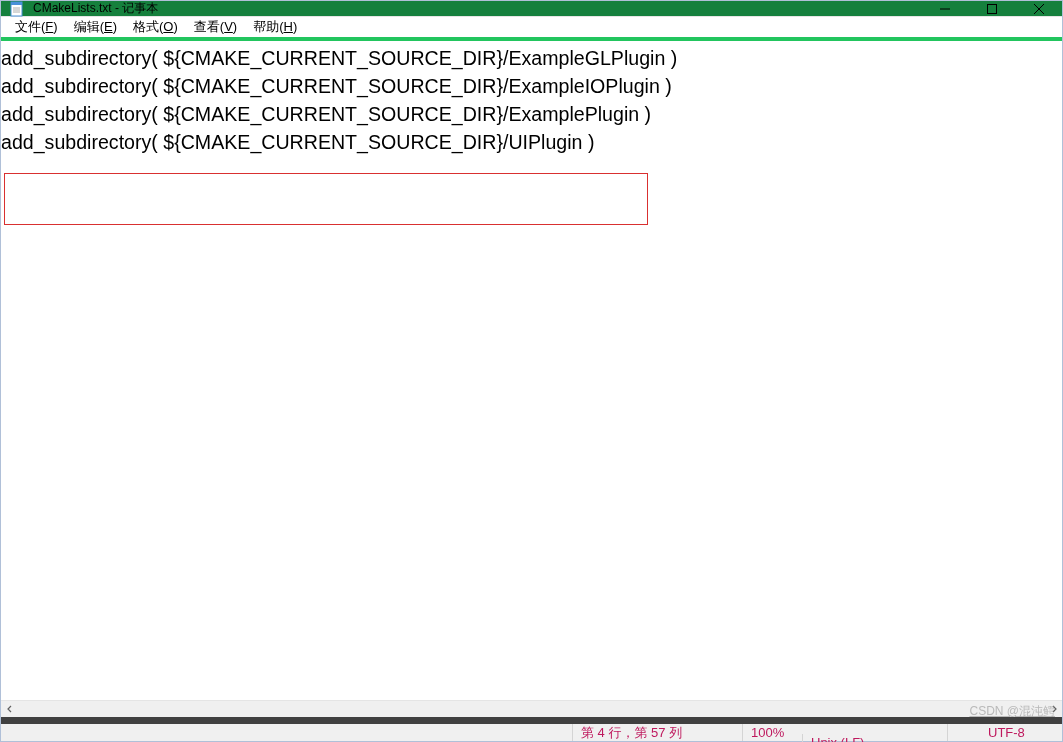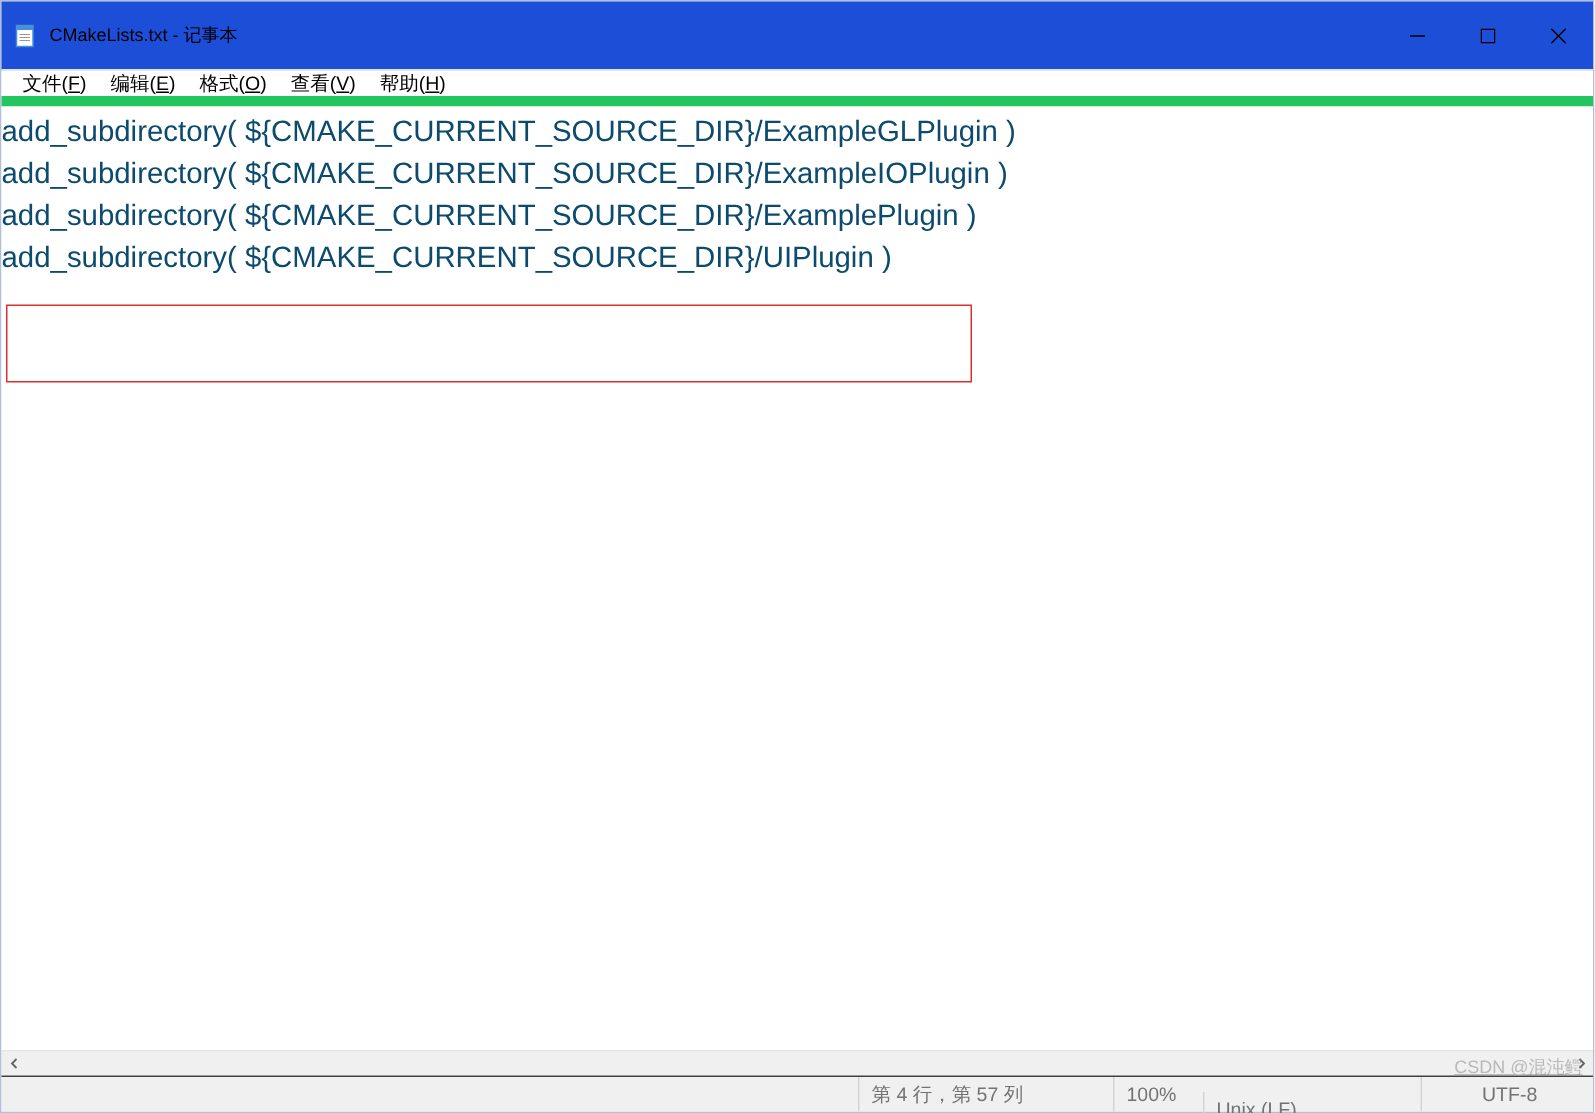--- a/index.html
+++ b/index.html
@@ -16,22 +16,22 @@
       position: relative;
     }
     .window {
       width: 100%;
       height: 100%;
       display: flex;
       flex-direction: column;
       border: 1px solid #b0c0d8;
     }
     .titlebar {
-      height: 46px;
-      background: #1d4ed8;
+      height: 16px;
+      background: #15803d;
       border-bottom: 1px solid #e5e5e5;
       display: flex;
       align-items: center;
       justify-content: space-between;
     }
     .titlebar-left {
       display: flex;
       align-items: center;
       padding-left: 8px;
       gap: 8px;
@@ -63,21 +63,21 @@
       color: #222;
     }
     .menubar {
       height: 24px;
       background: #ffffff;
       display: flex;
       align-items: center;
       padding-left: 6px;
       gap: 0;
       font-size: 13px;
-      border-bottom: 7px solid #22c55e;
+      border-bottom: 4px solid #22c55e;
     }
     .menu-item {
       padding: 2px 8px;
       cursor: default;
       color: #000;
     }
     .menu-item .underline {
       text-decoration: underline;
     }
     .content-area {
@@ -85,21 +85,21 @@
       position: relative;
       background: #ffffff;
       overflow: hidden;
     }
     .text-content {
       position: absolute;
       left: 0;
       top: 3px;
       font-size: 19.6px;
       line-height: 28px;
-      color: #0c4a6e;
+      color: #000000;
       white-space: pre;
       font-family: "Segoe UI", "Microsoft YaHei", sans-serif;
     }
     .highlight-box {
       position: absolute;
       left: 3px;
       top: 132px;
       width: 644px;
       height: 52px;
       border: 1px solid #d93030;
@@ -124,22 +124,22 @@
     .scroll-track {
       flex: 1;
       height: 100%;
     }
     .statusbar {
       height: 24px;
       background: #f0f0f0;
       display: flex;
       align-items: center;
       font-size: 13px;
-      color: #737373;
-      border-top: 1px solid #404040;
+      color: #be185d;
+      border-top: 7px solid #404040;
     }
     .status-cell {
       height: 100%;
       display: flex;
       align-items: center;
       padding: 0 8px;
       border-left: 1px solid #d4d4d4;
     }
     .status-spacer {
       flex: 1;

